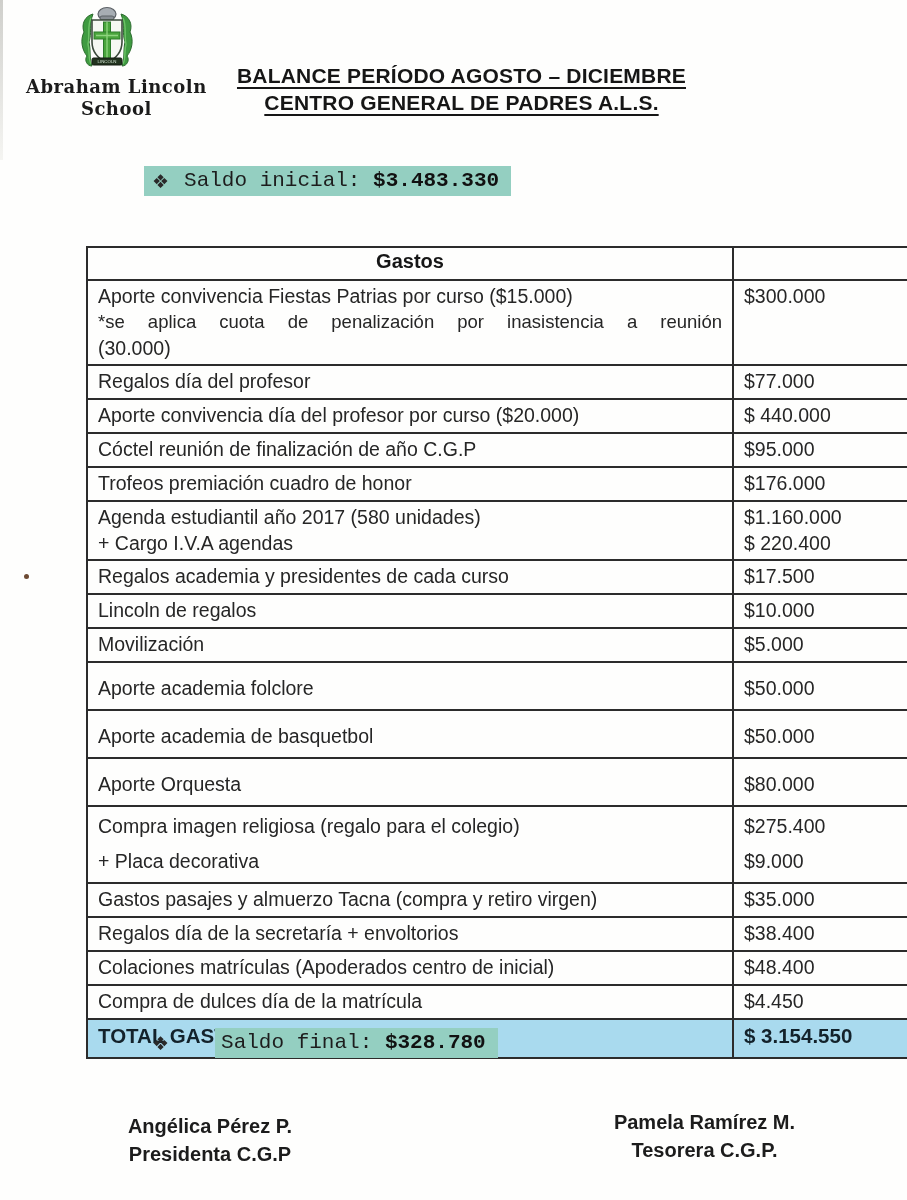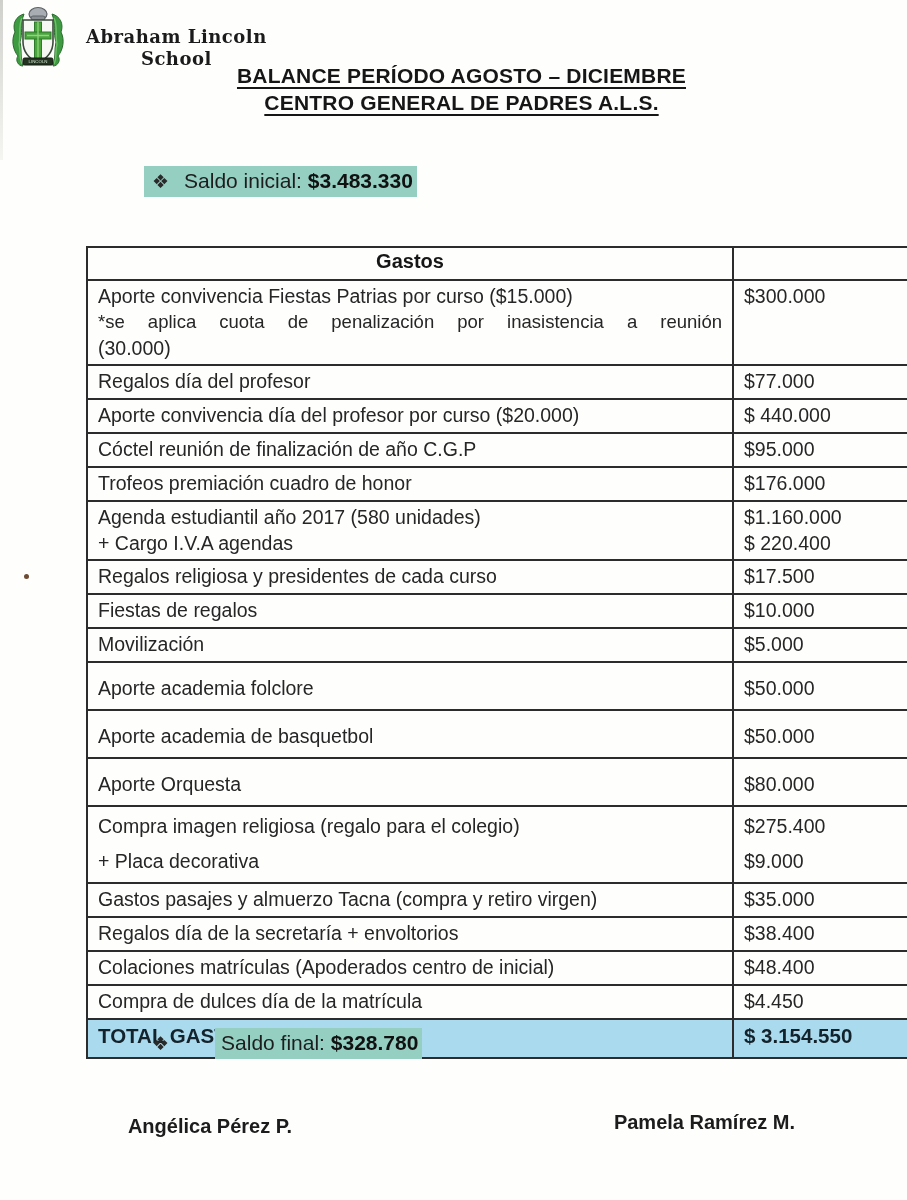--- a/index.html
+++ b/index.html
@@ -6,40 +6,40 @@
   .page{
     position:relative;
     width:907px;height:1200px;
     margin:0 auto;
     background:#fefefd;
     font-family:"Liberation Sans", sans-serif;
     color:#222;
     overflow:hidden;
   }
   
-  .logo-wrap{position:absolute;top:6px;left:8px;display:flex;align-items:flex-end;}
+  .logo-wrap{position:absolute;top:6px;left:8px;display:flex;align-items:center;flex-direction:column;}
   .crest{width:60px;height:64px;flex:0 0 auto;}
   .school-name{
     margin-left:18px;margin-top:6px;
     font-family:"DejaVu Serif", serif;
     font-weight:bold;font-size:18px;line-height:22px;
     color:#1b1b1b;letter-spacing:.5px;text-align:center;
   }
   
   .title-block{position:absolute;top:62px;left:0;width:100%;text-align:center;}
   .title-line{
     font-size:21px;font-weight:bold;color:#161616;line-height:27px;
     text-decoration:underline;text-decoration-thickness:2px;text-underline-offset:4px;
     letter-spacing:.2px;
     padding-left:16px;
   }
   
   .saldo{position:absolute;font-size:21px;color:#1d1d1d;display:flex;align-items:center;}
   .saldo .bullet{font-size:19px;color:#2a2a2a;margin-right:9px;}
-  .saldo .hl{padding:3px 4px 4px 6px;}
+  .saldo .hl{padding:3px 12px 4px 6px;font-family:Liberation Mono, monospace;}
   .saldo .hl b{color:#111;}
   .saldo-inicial{top:166px;left:146px;}
   .saldo-inicial .bullet{margin-left:6px;position:relative;z-index:1;}
   .saldo-inicial .hl{margin-left:-34px;padding-left:40px;}
   .saldo-final{top:1028px;left:152px;}
   
   table.gastos{
     position:absolute;top:246px;left:42px;width:848px;
     border-collapse:collapse;table-layout:fixed;
     font-size:19.5px;color:#262626;margin-left:44px;
@@ -170,29 +170,29 @@
             <div class="line">Agenda estudiantil año 2017 (580 unidades)</div>
             <div class="line">+ Cargo I.V.A agendas</div>
           </td>
           <td class="amt">
             <div class="line">$1.160.000</div>
             <div class="line">$ 220.400</div>
           </td>
         </tr>
         <tr class="h-def">
           <td class="desc">
-            <div class="line">Regalos religiosa y presidentes de cada curso</div>
+            <div class="line">Regalos academia y presidentes de cada curso</div>
           </td>
           <td class="amt">
             <div class="line">$17.500</div>
           </td>
         </tr>
         <tr class="h-def">
           <td class="desc">
-            <div class="line">Fiestas de regalos</div>
+            <div class="line">Lincoln de regalos</div>
           </td>
           <td class="amt">
             <div class="line">$10.000</div>
           </td>
         </tr>
         <tr class="h-def">
           <td class="desc">
             <div class="line">Movilización</div>
           </td>
           <td class="amt">
@@ -274,21 +274,23 @@
     </tfoot>
   </table>
 
   <div class="saldo saldo-final">
     <span class="bullet">❖</span>
     <span class="hl hl-teal" style="background: rgb(148, 207, 193); margin-left: 37px;"><span>Saldo final: </span><b>$328.780</b></span>
   </div>
 
   <div class="sig sig-left">
     <div>Angélica Pérez P.</div>
+    <div>Presidenta C.G.P</div>
   </div>
   <div class="sig sig-right">
     <div>Pamela Ramírez M.</div>
+    <div>Tesorera C.G.P.</div>
   </div>
 
   <div class="margin-dot"></div>
   <div class="scan-edge"></div>
 
 </div>
 
 </body></html>

